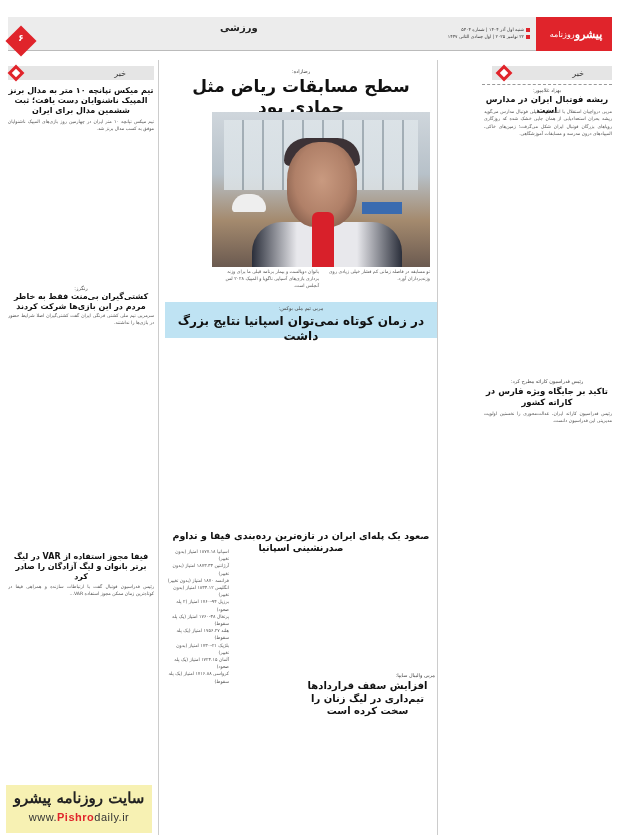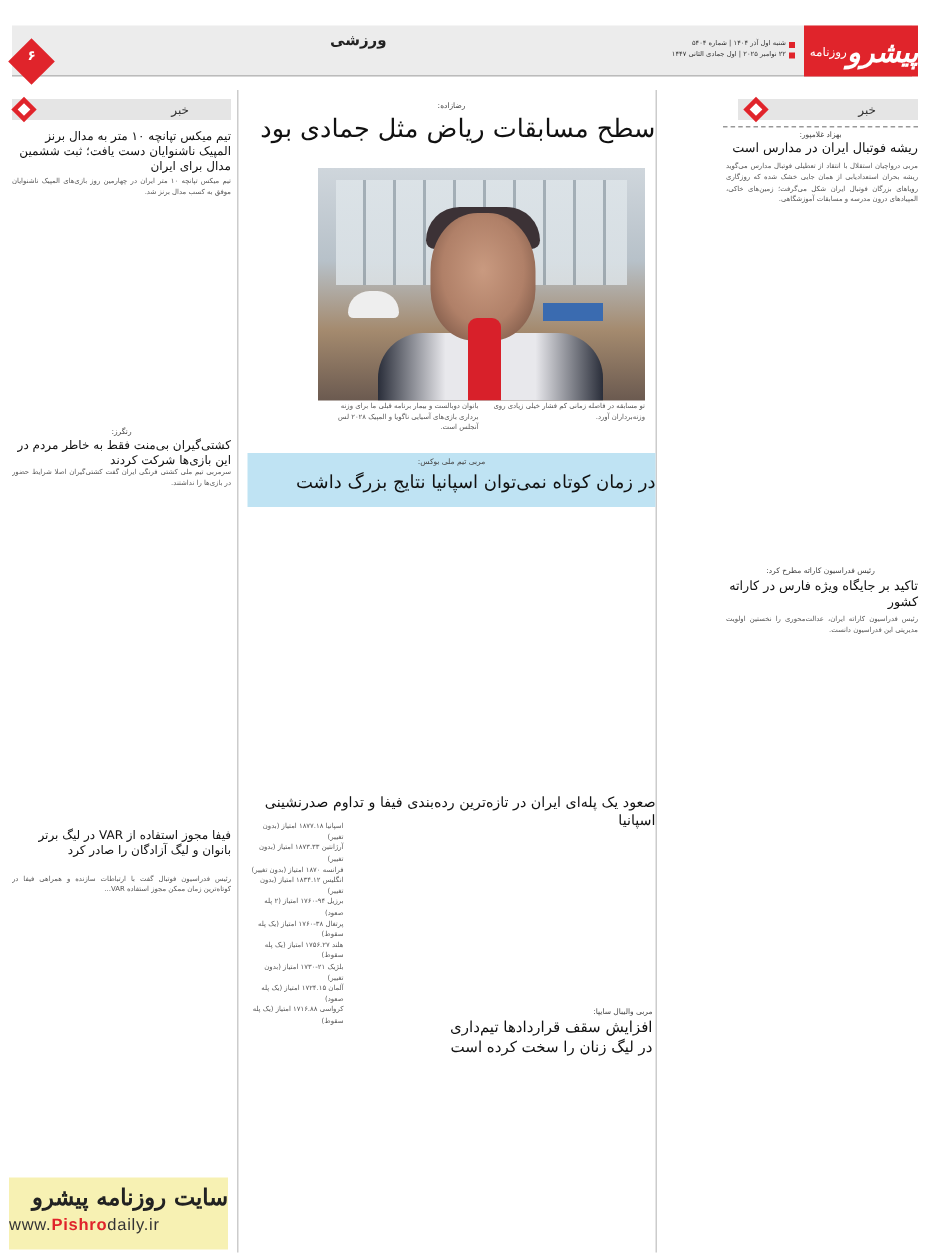--- a/index.html
+++ b/index.html
@@ -2,56 +2,56 @@
 <html><head>
 <meta charset="utf-8">
 <style>
   * { box-sizing: border-box; margin: 0; padding: 0; }
   html, body { width: 620px; height: 837px; background: #fff; overflow: hidden; }
   body { font-family: "DejaVu Sans", sans-serif; color: #222; direction: rtl; position: relative; }
 
   
   .masthead { position: absolute; top: 17px; left: 8px; width: 600px; height: 34px; background: #ececec; border-bottom: 1px solid #bbb; }
   .logo-box { position: absolute; top: 17px; right: 8px; width: 76px; height: 34px; background: #e0242b; color: #fff; display: flex; align-items: center; justify-content: center; font-family: "DejaVu Serif", serif; }
-  .logo-box .logo-big { font-size: 19px; font-weight: bold; font-style: italic; }
+  .logo-box .logo-big { font-size: 11px; font-weight: bold; }
   .logo-box .logo-small { font-size: 8px; margin-left: 4px; }
   .dates { position: absolute; top: 26px; right: 90px; font-size: 4.5px; line-height: 7px; color: #333; }
   .dates .row { display: flex; align-items: center; gap: 2px; }
   .dates .sq { width: 4px; height: 4px; background: #e0242b; display: inline-block; }
   .section-title { position: absolute; top: 22px; left: 220px; width: 60px; text-align: left; font-size: 10px; font-weight: bold; color: #222; }
   .page-diamond { position: absolute; top: 30px; left: 10px; width: 22px; height: 22px; background: #e0242b; transform: rotate(45deg); }
   .page-num { position: absolute; top: 33px; left: 10px; width: 22px; text-align: center; color: #fff; font-size: 9px; font-weight: bold; }
 
   
   .vrule { position: absolute; width: 1px; background: #ccc; }
 
   
   .khabar { position: absolute; height: 14px; background: #e5e5e5; display: flex; align-items: center; padding-right: 28px; font-size: 8px; font-weight: normal; color: #333; }
   .khabar-icon { position: absolute; width: 12px; height: 12px; border: 3px solid #e0242b; transform: rotate(45deg); background: #fff; }
   .dashline { position: absolute; height: 0; border-top: 1px dashed #999; }
 
   .kicker { position: absolute; font-size: 5px; color: #444; text-align: center; }
-  .headline { position: absolute; font-weight: normal; color: #111; text-align: right; line-height: 1.25; }
+  .headline { position: absolute; font-weight: bold; color: #111; text-align: center; line-height: 1.25; }
   .body-text { position: absolute; font-size: 4.6px; line-height: 7.4px; color: #555; text-align: justify; overflow: hidden; }
 
   
   .photo { position: absolute; top: 112px; left: 212px; width: 218px; height: 155px; overflow: hidden; background: linear-gradient(180deg, #cfd6dc 0%, #b7c1c9 40%, #a48a6e 70%, #6b5a50 100%); }
   .photo .window { position: absolute; top: 8px; left: 12px; right: 12px; height: 70px; background: repeating-linear-gradient(90deg, #dfe6ea 0 18px, #9aa6ae 18px 20px); opacity: .8; }
   .photo .head { position: absolute; top: 30px; left: 75px; width: 70px; height: 85px; background: radial-gradient(ellipse at 50% 45%, #c99a80 0%, #b08068 55%, #6a4a3c 100%); border-radius: 45% 45% 40% 40%; }
   .photo .hair { position: absolute; top: 26px; left: 72px; width: 76px; height: 28px; background: #3c3236; border-radius: 40px 40px 10px 10px; }
   .photo .jacket { position: absolute; bottom: 0; left: 40px; width: 150px; height: 45px; background: linear-gradient(90deg, #2a2e3a 0%, #e8e8ec 30%, #e8e8ec 70%, #2a2e3a 100%); border-radius: 30px 30px 0 0; }
   .photo .mic { position: absolute; bottom: 0; left: 100px; width: 22px; height: 55px; background: #d8202a; border-radius: 6px 6px 0 0; }
   .photo .cap { position: absolute; top: 82px; left: 20px; width: 34px; height: 18px; background: #eee; border-radius: 16px 16px 4px 4px; }
   .photo .sign { position: absolute; top: 90px; left: 150px; width: 40px; height: 12px; background: #3a6bb0; }
 
   
   .blue-box { position: absolute; top: 302px; left: 165px; width: 272px; height: 36px; background: #bfe3f3; }
 
   
-  .ad-box { position: absolute; top: 785px; left: 6px; width: 146px; height: 48px; background: #f7f1b3; }
+  .ad-box { position: absolute; top: 785px; left: 6px; width: 146px; height: 48px; background: #f7f1b3; text-align: center; }
   .ad-title { font-family: "DejaVu Serif", serif; font-size: 15px; font-weight: bold; color: #222; margin-top: 4px; }
   .ad-url { font-family: Liberation Sans, sans-serif; font-size: 11px; color: #333; margin-top: 4px; direction: ltr; letter-spacing: .5px; }
   .ad-url .hl { color: #e0242b; font-weight: bold; }
 
   .caption { position: absolute; font-size: 4.6px; line-height: 7px; color: #555; }
 </style>
 </head>
 <body>
 
 <div class="masthead"></div>

